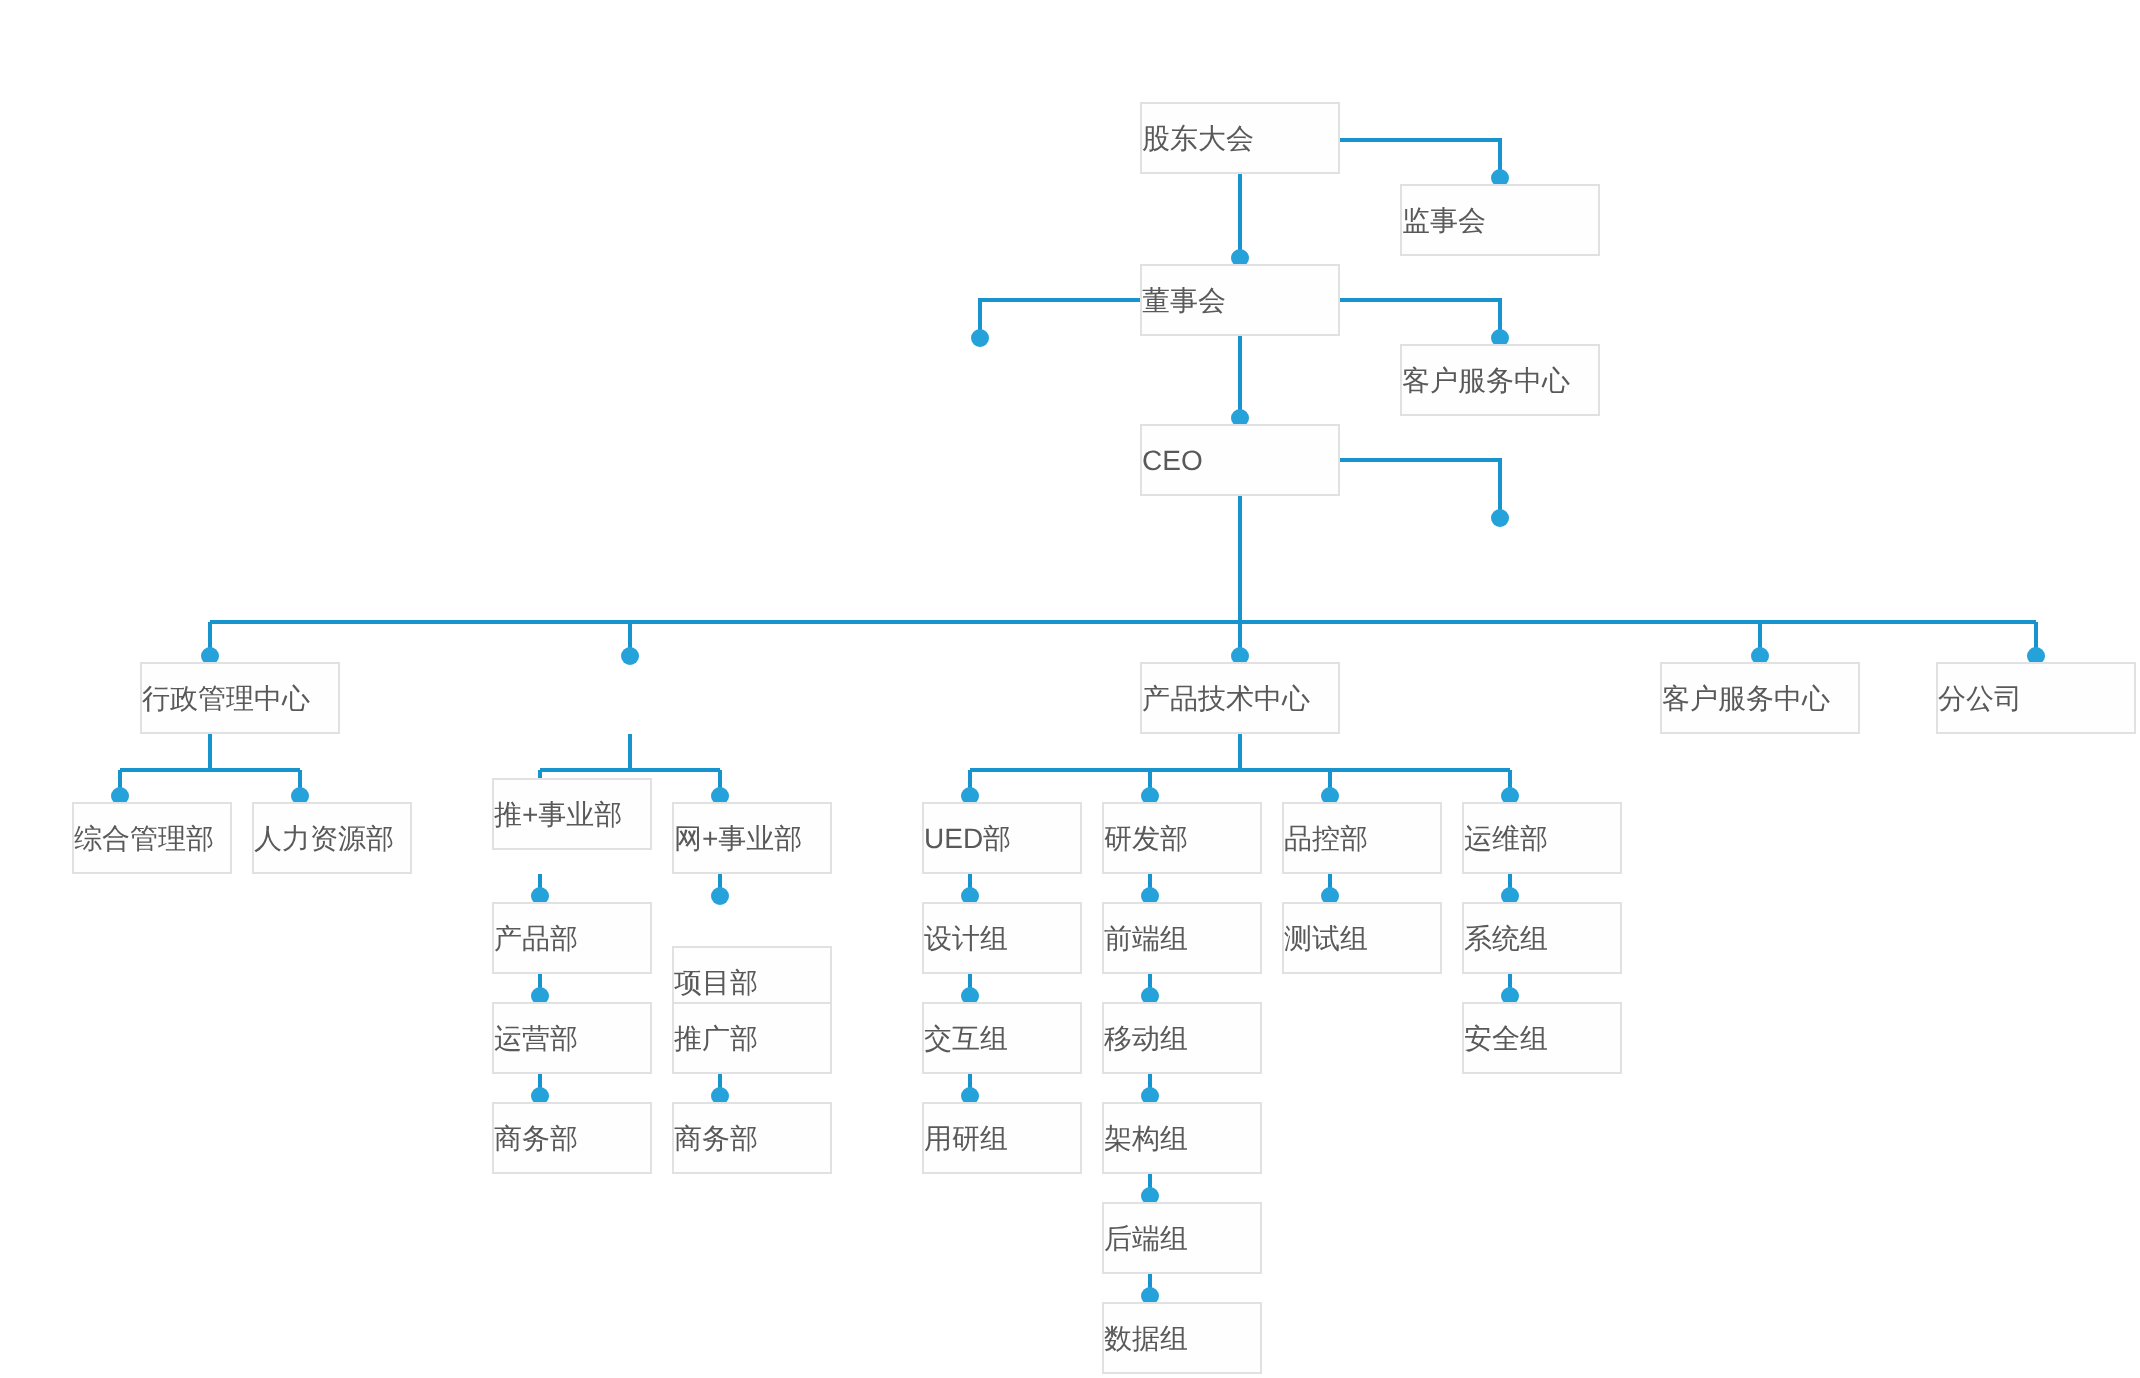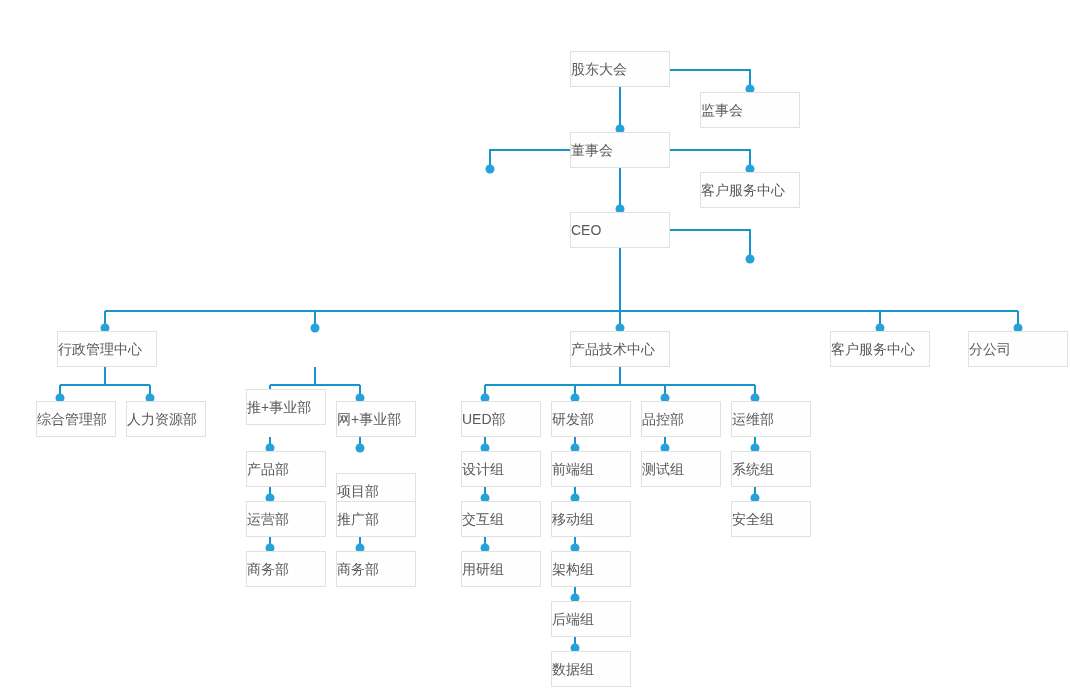--- a/index.html
+++ b/index.html
@@ -97,21 +97,21 @@
         <circle cx="575" cy="648" r="4.5"></circle>
     </g>
   </svg>
 
   <div class="node node-lg" style="left:570px;top:51px">股东大会</div>
   <div class="node node-lg" style="left:700px;top:92px">监事会</div>
   <div class="node node-lg" style="left:570px;top:132px">董事会</div>
   <div class="node node-lg" style="left:700px;top:172px">客户服务中心</div>
   <div class="node node-lg" style="left:570px;top:212px">CEO</div>
 
-  <div class="node node-lg" style="left:57px;top:331px">行政管理中心</div>
+  <div class="node node-lg" style="left:70px;top:331px">行政管理中心</div>
   <div class="node node-lg" style="left:570px;top:331px">产品技术中心</div>
   <div class="node node-lg" style="left:830px;top:331px">客户服务中心</div>
   <div class="node node-lg" style="left:968px;top:331px">分公司</div>
 
   <div class="node node-sm" style="left:20px;top:401px">综合管理部</div>
   <div class="node node-sm" style="left:110px;top:401px">人力资源部</div>
   <div class="node node-sm" style="left:230px;top:389px">推+事业部</div>
   <div class="node node-sm" style="left:320px;top:401px">网+事业部</div>
   <div class="node node-sm" style="left:445px;top:401px">UED部</div>
   <div class="node node-sm" style="left:535px;top:401px">研发部</div>

